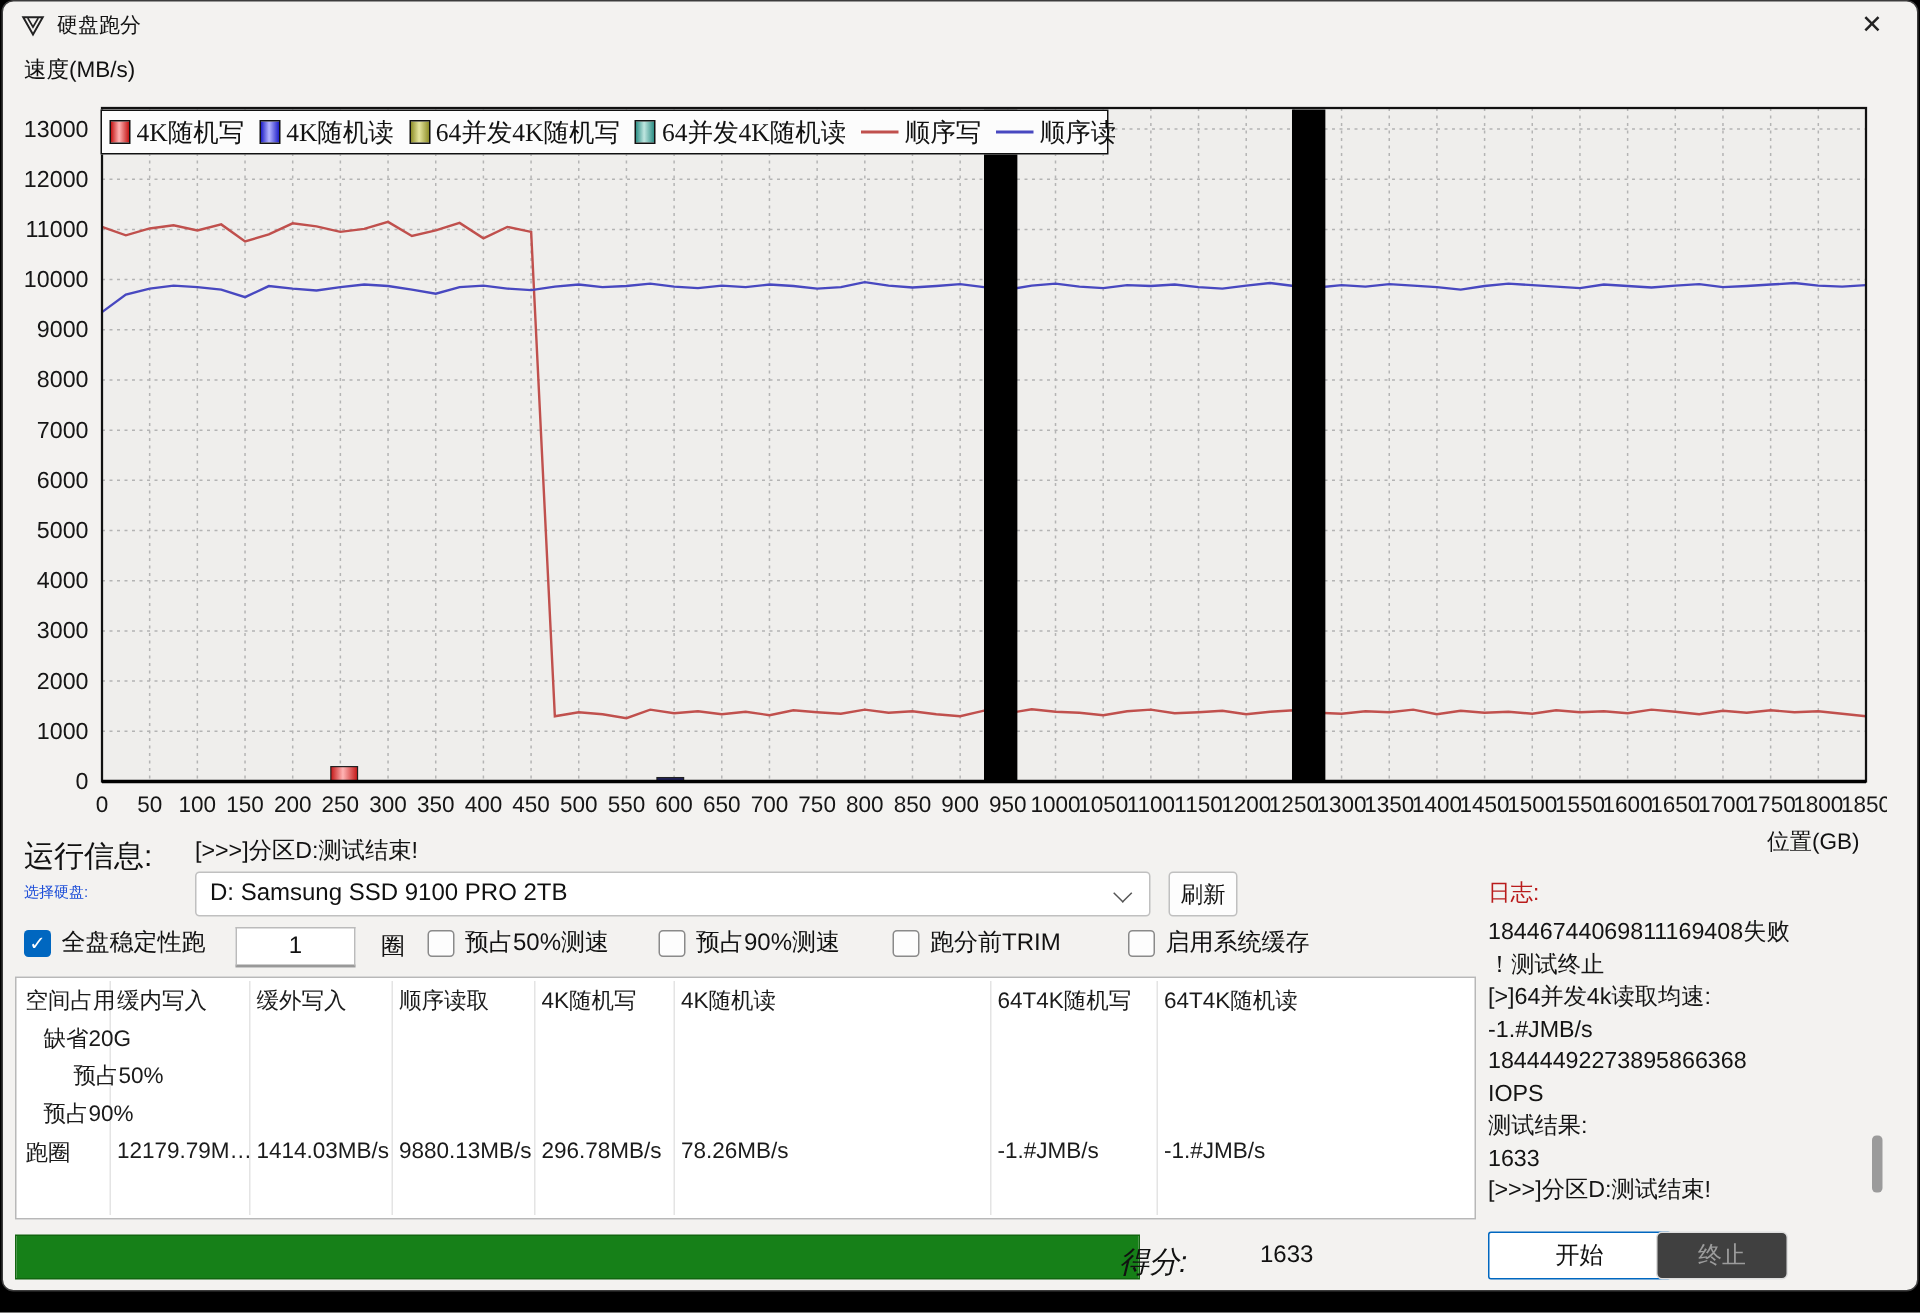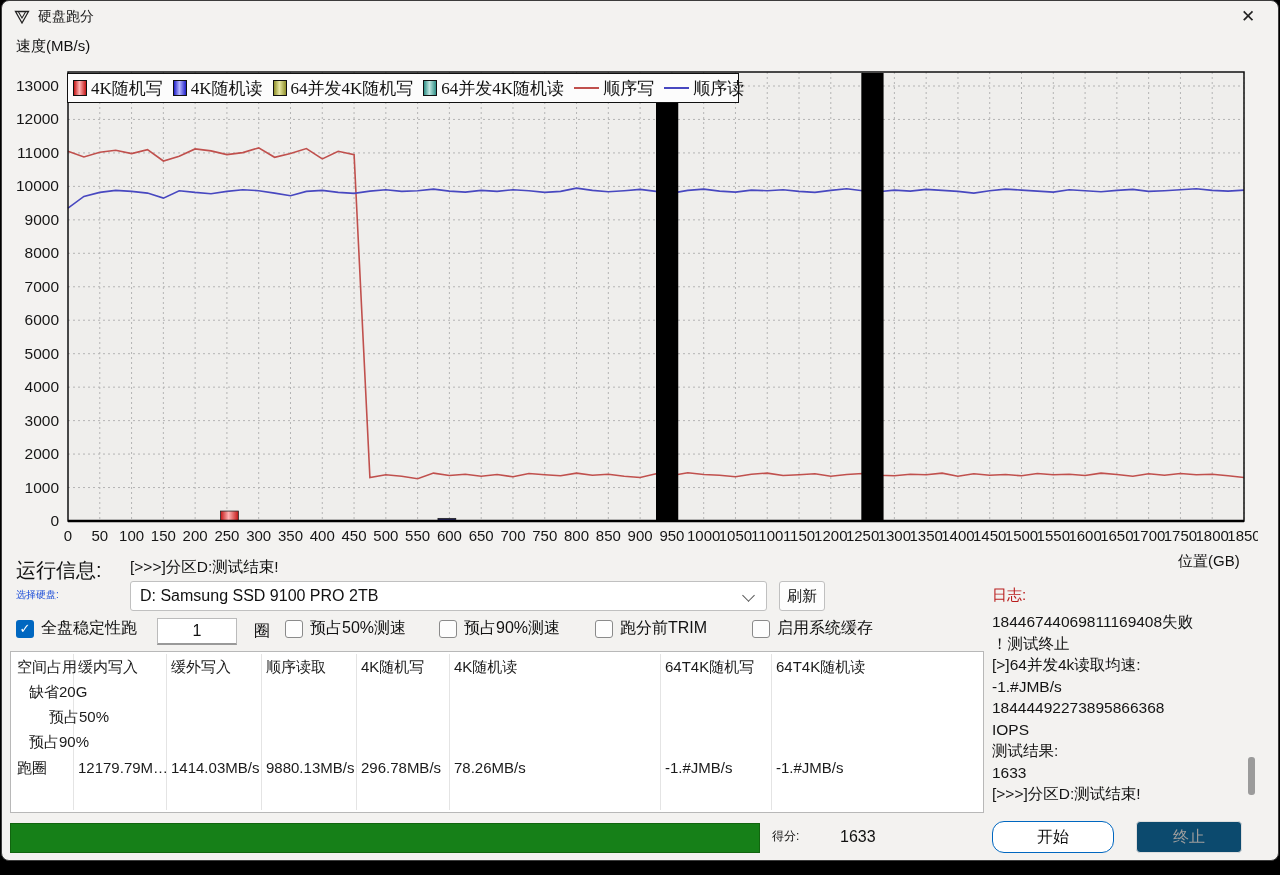--- a/index.html
+++ b/index.html
@@ -39,24 +39,24 @@
   .cb.unchecked{background:#fdfdfd;border:1px solid #8a8a8a;}
   .loops{position:absolute;left:155px;top:0;width:80px;height:27px;box-sizing:border-box;border:1px solid #bbb;border-bottom:2px solid #999;background:#fff;text-align:center;font-size:16px;font-family:"Liberation Sans",sans-serif;color:#111;}
   .loops-unit{position:absolute;left:252px;top:3px;font-size:16px;color:#111;}
   
   .results-table{position:absolute;left:8px;top:650px;width:974px;height:162px;background:#fff;border:1px solid #b8b8b8;box-sizing:border-box;}
   .tcell{position:absolute;font-size:15px;color:#1b1b1b;white-space:nowrap;}
   .tsep{position:absolute;top:2px;bottom:2px;width:1px;background:#e4e4e4;}
   
   .progress{position:absolute;left:8px;top:822px;width:750px;height:30px;background:#168018;border:1px solid #11650f;box-sizing:border-box;}
   .progress-fill{width:100%;height:100%;background:#168018;}
-  .score-label{position:absolute;left:770px;top:827px;font-size:12px;color:#111;}
+  .score-label{position:absolute;left:744px;top:827px;font-size:20px;color:#111;font-style:italic;}
   .score-value{position:absolute;left:838px;top:827px;font-size:16px;color:#111;}
-  .start-btn{position:absolute;left:990px;top:820px;width:122px;height:32px;background:#fff;border:1.5px solid #0067c0;border-radius:12px;font-size:16px;color:#111;font-family:"Liberation Sans",sans-serif;}
-  .stop-btn{position:absolute;left:1134px;top:820px;width:106px;height:32px;background:#0c4a6e;border:1px solid #dedede;border-radius:4px;font-size:16px;color:#9c9c9c;font-family:"Liberation Sans",sans-serif;}
+  .start-btn{position:absolute;left:990px;top:820px;width:122px;height:32px;background:#fff;border:1.5px solid #0067c0;border-radius:2px;font-size:16px;color:#111;font-family:"Liberation Sans",sans-serif;}
+  .stop-btn{position:absolute;left:1102px;top:820px;width:88px;height:32px;background:#404040;border:1px solid #dedede;border-radius:4px;font-size:16px;color:#9c9c9c;font-family:"Liberation Sans",sans-serif;}
 </style>
 </head>
 <body>
 
 <div class="window">
   <div class="titlebar">
     <span class="app-icon">
       <svg width="16" height="16" viewBox="0 0 16 16">
         <path d="M1.5 2.5 L8 14 L14.5 2.5 Z" fill="none" stroke="#222" stroke-width="1.3"></path>
         <path d="M4.5 3 L8 9 L11.5 3" fill="none" stroke="#222" stroke-width="1.1"></path>

